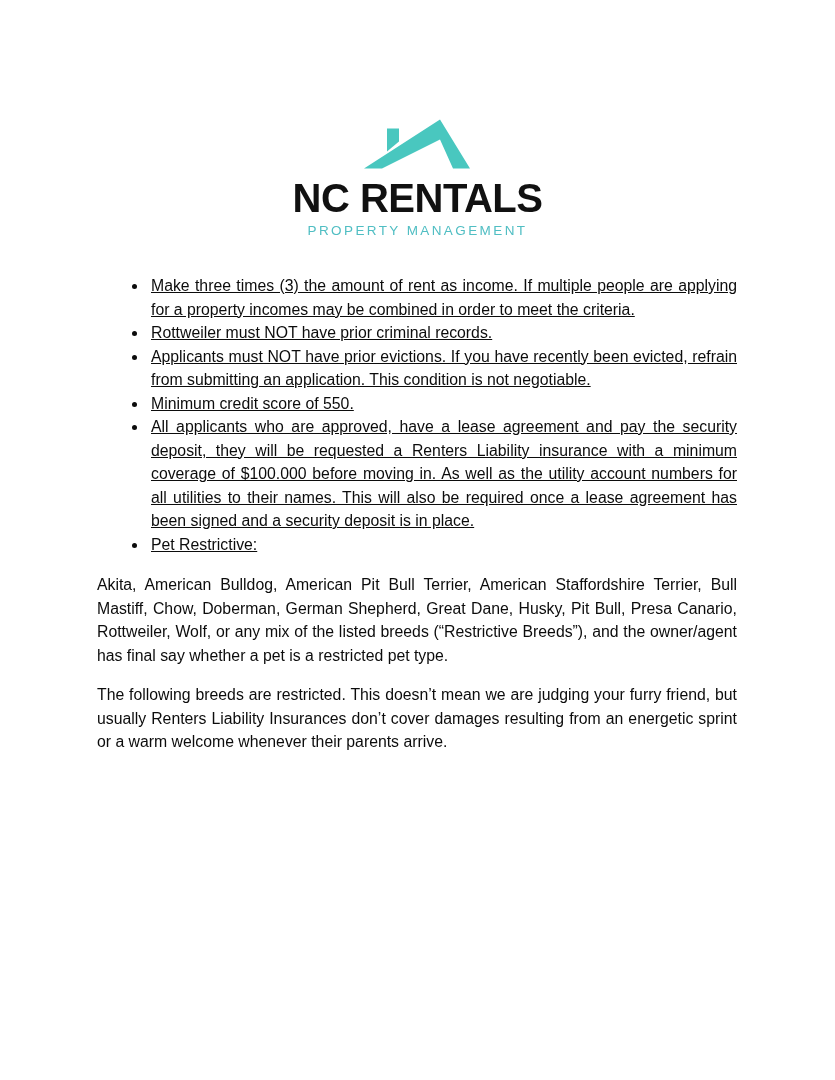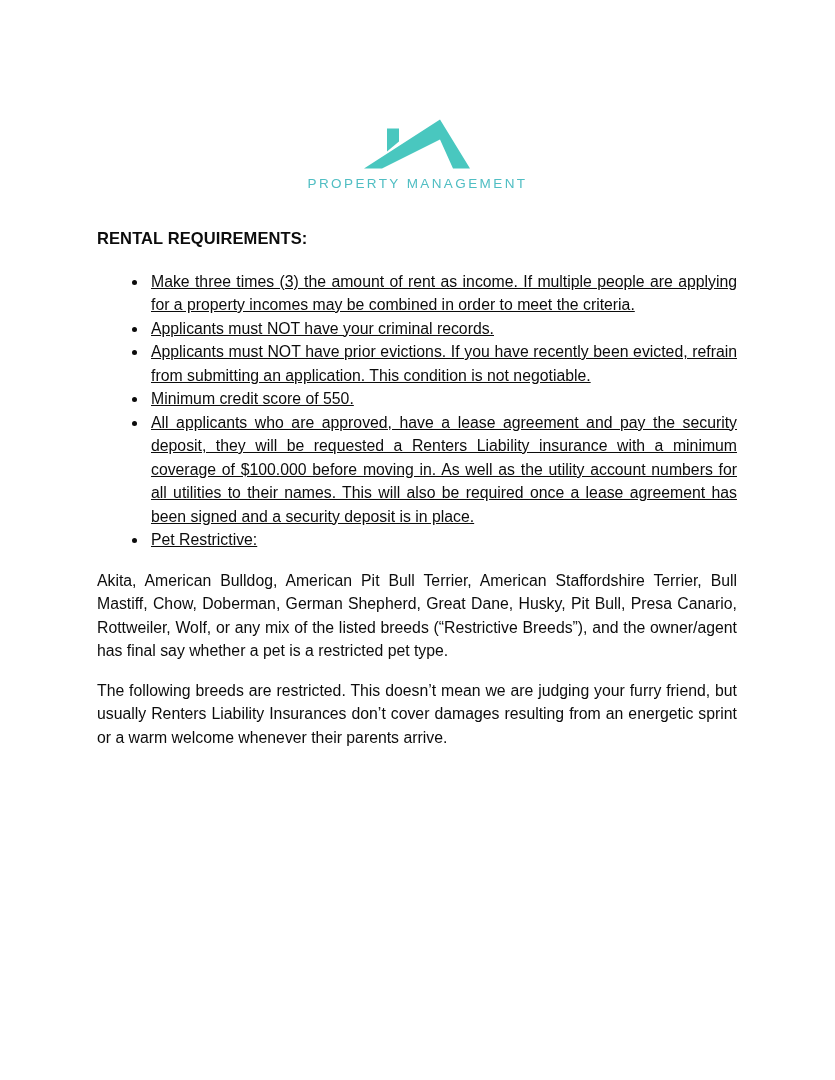--- a/index.html
+++ b/index.html
@@ -75,30 +75,30 @@
 </head>
 <body>
 
 <div class="page">
 
   <div class="logo-block">
     <svg class="logo-roof" width="112" height="54" viewBox="0 0 112 53" aria-hidden="true">
       <polygon points="2,51 78,2 108,51 91,51 78,22 20,51" fill="#49C7BF"></polygon>
       <polygon points="25,11 37,11 37,24 25,34" fill="#49C7BF"></polygon>
     </svg>
+    <div class="company-name" style="color: rgb(17, 17, 17);">NC RENTALS</div>
     <div class="tagline" style="color: rgb(80, 190, 195);">PROPERTY MANAGEMENT</div>
   </div>
 
   <div class="doc">
 
-    <div class="doc-heading">RENTAL REQUIREMENTS:</div>
 
     <ul class="doc-list">
       <li>Make three times (3) the amount of rent as income. If multiple people are applying for a property incomes may be combined in order to meet the criteria.</li>
-      <li>Applicants must NOT have your criminal records.</li>
+      <li>Rottweiler must NOT have prior criminal records.</li>
       <li>Applicants must NOT have prior evictions. If you have recently been evicted, refrain from submitting an application. This condition is not negotiable.</li>
       <li>Minimum credit score of 550.</li>
       <li>All applicants who are approved, have a lease agreement and pay the security deposit, they will be requested a Renters Liability insurance with a minimum coverage of $100.000 before moving in. As well as the utility account numbers for all utilities to their names. This will also be required once a lease agreement has been signed and a security deposit is in place.</li>
       <li>Pet Restrictive:</li>
     </ul>
 
     <p class="doc-para">Akita, American Bulldog, American Pit Bull Terrier, American Staffordshire Terrier, Bull Mastiff, Chow, Doberman, German Shepherd, Great Dane, Husky, Pit Bull, Presa Canario, Rottweiler, Wolf, or any mix of the listed breeds (“Restrictive Breeds”), and the owner/agent has final say whether a pet is a restricted pet type.</p>
 
     <p class="doc-para">The following breeds are restricted. This doesn’t mean we are judging your furry friend, but usually Renters Liability Insurances don’t cover damages resulting from an energetic sprint or a warm welcome whenever their parents arrive.</p>
 

